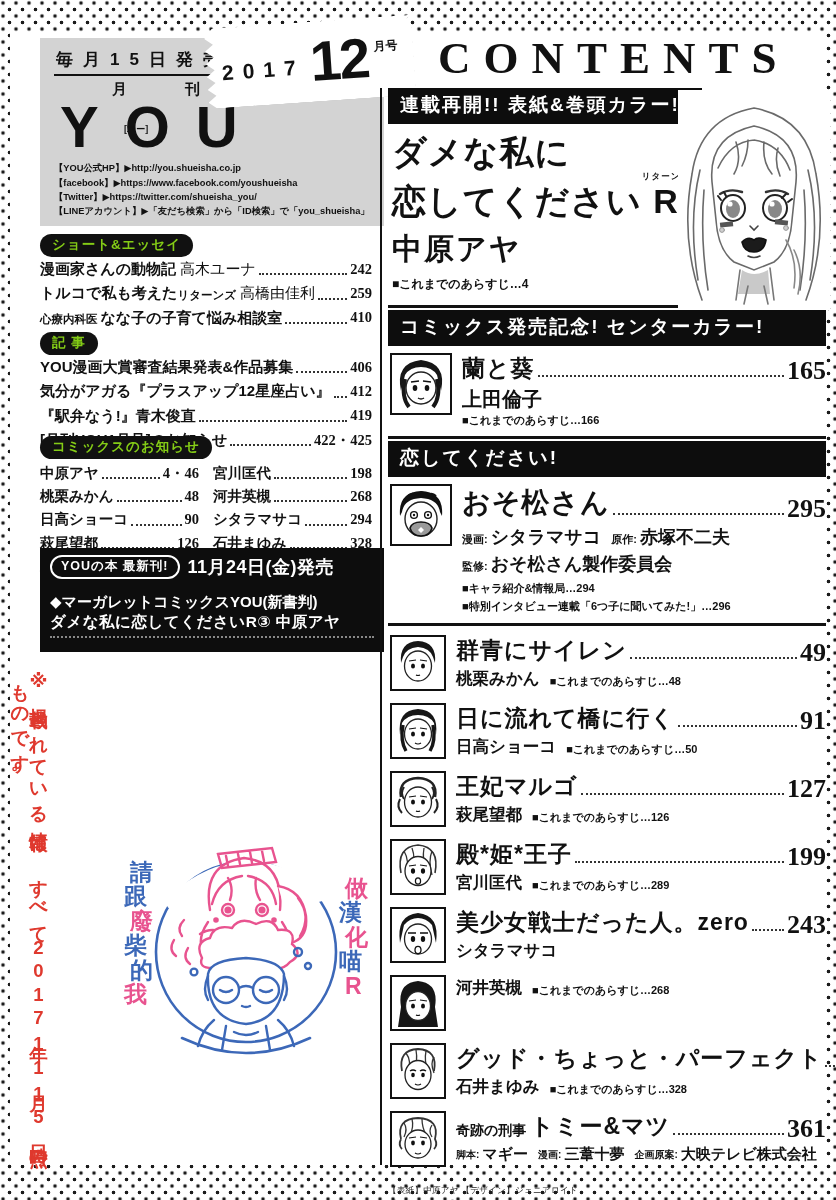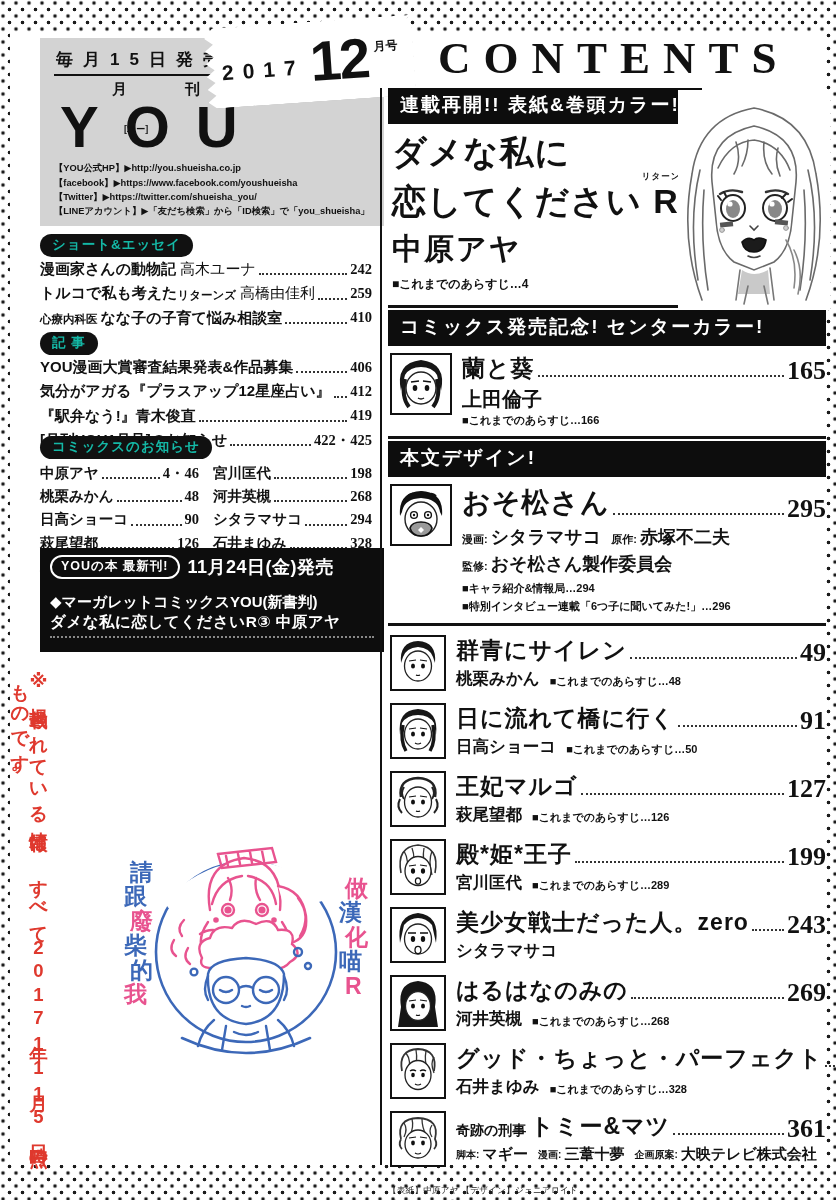--- a/index.html
+++ b/index.html
@@ -27,21 +27,21 @@
   .sns{margin-top:7px;font-size:9.3px;line-height:1.55;font-weight:700;white-space:nowrap;}
 
   .ticket{left:196px;top:-10px;width:208px;height:80px;background:#fff;transform:rotate(-4deg);
     box-shadow:2px 3px 0 rgba(0,0,0,.12);display:flex;align-items:center;justify-content:center;gap:6px;
     clip-path:polygon(4% 0,100% 0,96% 7%,100% 16%,96% 25%,100% 34%,96% 43%,100% 52%,96% 61%,100% 70%,96% 79%,100% 88%,96% 100%,4% 100%,0 92%,4% 84%,0 76%,4% 68%,0 60%,4% 52%,0 44%,4% 36%,0 28%,4% 20%,0 12%);}
   .t-year{font-size:21px;font-weight:700;letter-spacing:9px;margin-top:10px;}
   .t-month{font-size:56px;font-weight:700;line-height:1;letter-spacing:-2px;}
   .t-suffix{font-size:12px;font-weight:700;margin-top:-22px;}
 
   
-  .badge{display:inline-block;background:#111;color:#14b8a6;font-weight:700;font-size:13.5px;
+  .badge{display:inline-block;background:#111;color:#84cc16;font-weight:700;font-size:13.5px;
     border-radius:12px;padding:2px 12px 3px;letter-spacing:1px;}
   .sec{left:30px;width:332px;}
   .row{display:flex;align-items:flex-end;font-size:15px;line-height:1.62;white-space:nowrap;}
   .row .t{font-weight:600;}
   .row .sm{font-size:11.5px;font-weight:600;align-self:flex-end;margin-bottom:1px;}
   .row .au{font-weight:400;margin-left:4px;}
   .lead{flex:1;border-bottom:2px dotted #333;margin:0 3px 6px;min-width:10px;}
   .pg{font-weight:700;font-size:14.5px;font-family:"Liberation Serif",serif;}
   .cn-grid{display:flex;gap:14px;margin-top:3px;}
   .cn-col{flex:1;}
@@ -378,21 +378,21 @@
           <span class="e-pg">165</span>
         </div>
         <div class="sub">
           <span class="e-author" style="font-size:20px;">上田倫子</span>
         </div>
         <div class="e-syn">■これまでのあらすじ…166</div>
       </div>
     </div>
     <div class="hr"></div>
 
-    <div class="banner">本文デザイン!</div>
+    <div class="banner">恋してください!</div>
     <div class="entry">
       <span class="thumb t62">
         <svg viewBox="0 0 58 58" width="58" height="58">
             <rect width="58" height="58" fill="#fff"></rect>
             <path d="M8 30 Q6 6 29 5 Q52 6 50 30 L48 26 Q46 13 29 12 Q12 13 10 26 Z" fill="#111"></path>
             <path d="M16 10 Q20 6 24 9 M26 8 Q30 5 34 8 M36 9 Q40 6 44 10" stroke="#111" stroke-width="2" fill="none"></path>
             <ellipse cx="29" cy="33" rx="16" ry="17" fill="#fff" stroke="#222" stroke-width="1.4"></ellipse>
             <circle cx="22" cy="29" r="3.4" fill="#fff" stroke="#111" stroke-width="1.4"></circle>
             <circle cx="36" cy="29" r="3.4" fill="#fff" stroke="#111" stroke-width="1.4"></circle>
             <circle cx="22" cy="29" r="1.2" fill="#111"></circle>
@@ -560,25 +560,20 @@
             <rect width="52" height="52" fill="#fff"></rect>
             <path d="M9 30 Q5 6 26 4 Q47 6 43 30 L46 50 L6 50 L9 30 Z" fill="#161616"></path>
             <ellipse cx="26" cy="29" rx="12.5" ry="14.5" fill="#fff" stroke="#222" stroke-width="1.3"></ellipse>
             <ellipse cx="21" cy="29" rx="2" ry="2.6" fill="#111"></ellipse>
             <ellipse cx="31" cy="29" rx="2" ry="2.6" fill="#111"></ellipse>
             <path d="M17 24 L24 23 M28 23 L35 24" stroke="#111" stroke-width="1.2" fill="none"></path>
             <path d="M24 38 Q26 39 28 38" stroke="#111" stroke-width="1.2" fill="none"></path>
           </svg>
       </span>
       <div class="e-body">
-        <div class="tr">
-            <span class="e-title">はるはなのみの</span>
-            <span class="lead"></span>
-            <span class="e-pg">269</span>
-          </div>
         <div class="sub">
             <span class="e-author">河井英槻</span>
             <span class="e-syn">■これまでのあらすじ…268</span>
           </div>
       </div>
     </div>
 
     <div class="entry">
       <span class="thumb t56">
         <svg viewBox="0 0 52 52" width="52" height="52">

